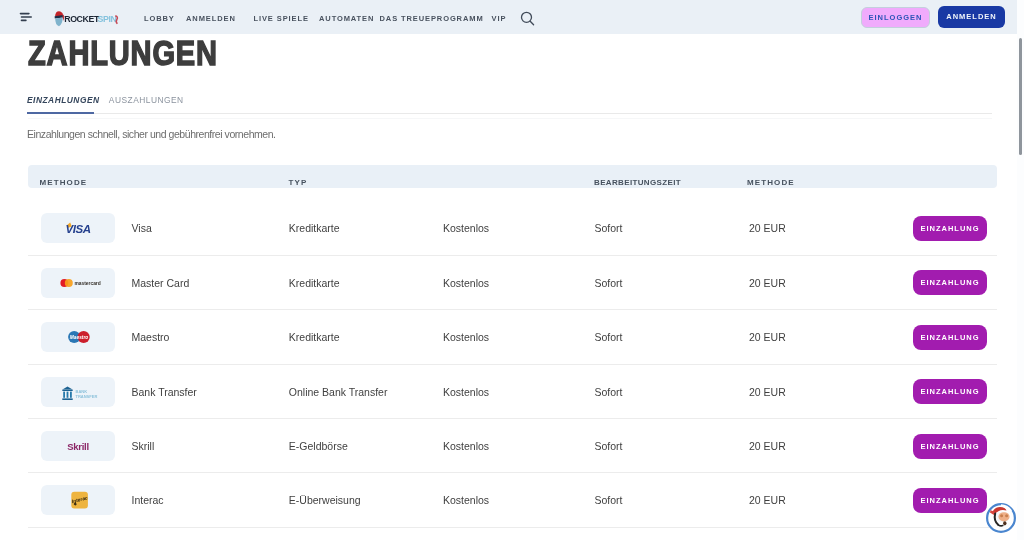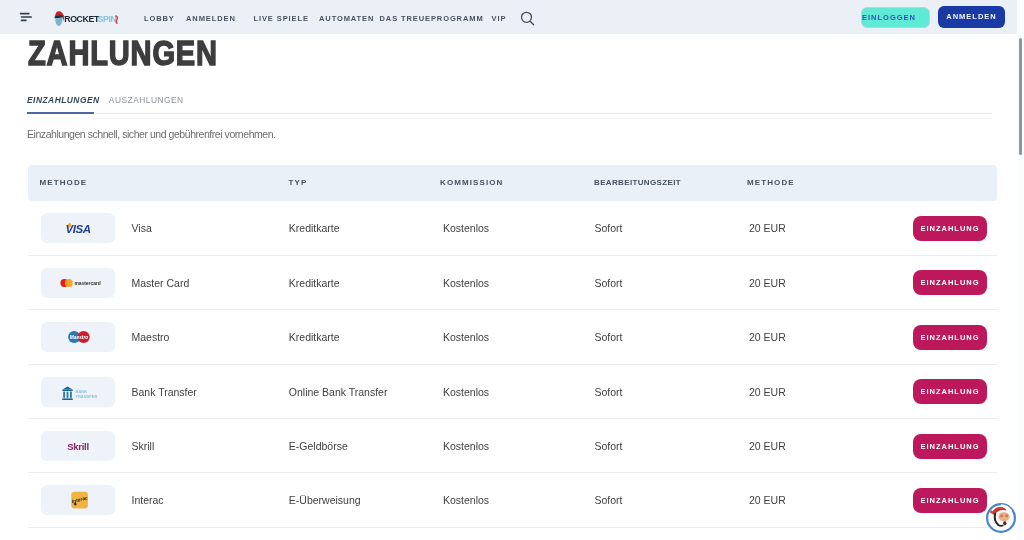--- a/index.html
+++ b/index.html
@@ -5,22 +5,22 @@
   * { margin:0; padding:0; box-sizing:border-box; }
   html,body { width:1024px; height:540px; overflow:hidden; background:#fff;
     font-family:"Liberation Sans", sans-serif; position:relative; }
   .abs { position:absolute; }
 
   
   #topbar { position:absolute; left:0; top:0; width:1017px; height:34px; background:#eaf0f6; }
   .nav { position:absolute; top:2px; height:34px; line-height:34px; font-size:7.5px;
     font-weight:bold; letter-spacing:0.9px; color:#49525f; }
   #btn-ein { position:absolute; left:861px; top:6.5px; width:69px; height:21px;
-    background:#5eead4; border:1px solid #c4cfdd; border-radius:6px; color:#2c55b8;
-    font-size:7.5px; font-weight:bold; letter-spacing:1px; text-align:left; line-height:19px; }
+    background:#f0abfc; border:1px solid #c4cfdd; border-radius:6px; color:#2c55b8;
+    font-size:7.5px; font-weight:bold; letter-spacing:1px; text-align:center; line-height:19px; }
   #btn-anm { position:absolute; left:938px; top:5.5px; width:67px; height:22.5px;
     background:#1939a4; border-radius:6px; color:#f1f5fb; font-size:7.5px; font-weight:bold;
     letter-spacing:1px; text-align:center; line-height:22.5px; }
 
   
   #h1 { position:absolute; left:27.5px; top:33px; font-size:35px; font-weight:bold;
     color:#3d3d3d; letter-spacing:1px; -webkit-text-stroke:1.5px #3d3d3d;
     transform:scaleX(0.83); transform-origin:left top; white-space:nowrap; }
 
   
@@ -28,30 +28,30 @@
   #tabline2 { position:absolute; left:27.5px; top:118px; width:964.5px; height:1px; background:#f6f7f8; }
   #tab1 { position:absolute; left:27px; top:94.5px; font-size:8.4px; font-weight:bold;
     letter-spacing:0.5px; color:#35465c;font-style:italic; }
   #tab2 { position:absolute; left:108.8px; top:94.5px; font-size:8.4px; font-weight:normal;
     letter-spacing:0.5px; color:#8b939e; }
   #tabu { position:absolute; left:27px; top:111.5px; width:67px; height:2.5px; background:#4e68a2; }
 
   #desc { position:absolute; left:27px; top:128px; font-size:10.5px; letter-spacing:-0.45px; color:#6d6d6d; }
 
   
-  #thead { position:absolute; left:27.5px; top:165px; width:969px; height:36px;
+  #thead { position:absolute; left:27.5px; top:165px; width:969px; height:23px;
     background:#e9f0f7; border-radius:4px; }
   .th { position:absolute; top:0; height:36px; line-height:36px; font-size:8px;
     font-weight:bold; letter-spacing:1.1px; color:#47525f; }
   .row { position:absolute; left:27.5px; width:969px; height:54.4px; border-bottom:1px solid #ececec; }
   .cell { position:absolute; top:0; height:54px; line-height:54px; font-size:10.5px; color:#3f3f3f; white-space:nowrap; }
   .lbox { position:absolute; left:13px; top:12px; width:74px; height:30px;
     background:#edf3f9; border-radius:6px; }
   .rbtn { position:absolute; left:885.5px; top:14.5px; width:74px; height:25px;
-    background:#be185d; border-radius:8px; color:#fff; font-size:7.5px; font-weight:bold;
+    background:#a21caf; border-radius:8px; color:#fff; font-size:7.5px; font-weight:bold;
     letter-spacing:1px; text-align:center; line-height:25px; }
 
   
   #sbtrack { position:absolute; left:1017px; top:0; width:7px; height:540px; background:#fcfdfe; }
   #sbthumb { position:absolute; left:1019px; top:38px; width:2.5px; height:117px;
     background:#8f959c; border-radius:2px; }
 </style>
 </head>
 <body>
 
@@ -96,21 +96,20 @@
 <div id="tabline2"></div>
 <span id="tab1">EINZAHLUNGEN</span>
 <span id="tab2">AUSZAHLUNGEN</span>
 <div id="tabu"></div>
 
 <div id="desc">Einzahlungen schnell, sicher und gebührenfrei vornehmen.</div>
 
 <div id="thead">
   <span class="th" style="left:12px">METHODE</span>
   <span class="th" style="left:261px">TYP</span>
-  <span class="th" style="left:412.5px">KOMMISSION</span>
   <span class="th" style="left:566.5px;letter-spacing:0.35px">BEARBEITUNGSZEIT</span>
   <span class="th" style="left:719.5px">METHODE</span>
 </div>
 
 <div class="row" style="top:201.4px">
   <div class="lbox">
     <svg width="74" height="30" viewBox="0 0 74 30">
       <path d="M25.8 12.2 L29.2 9.6 L30.8 13.4 L27.2 14.8 Z" fill="#f2a827"></path>
       <text x="37" y="20" text-anchor="middle" font-family="Liberation Sans, sans-serif" font-size="11.5" font-weight="bold" font-style="italic" letter-spacing="-0.4" fill="#26418e">VISA</text>
     </svg>

